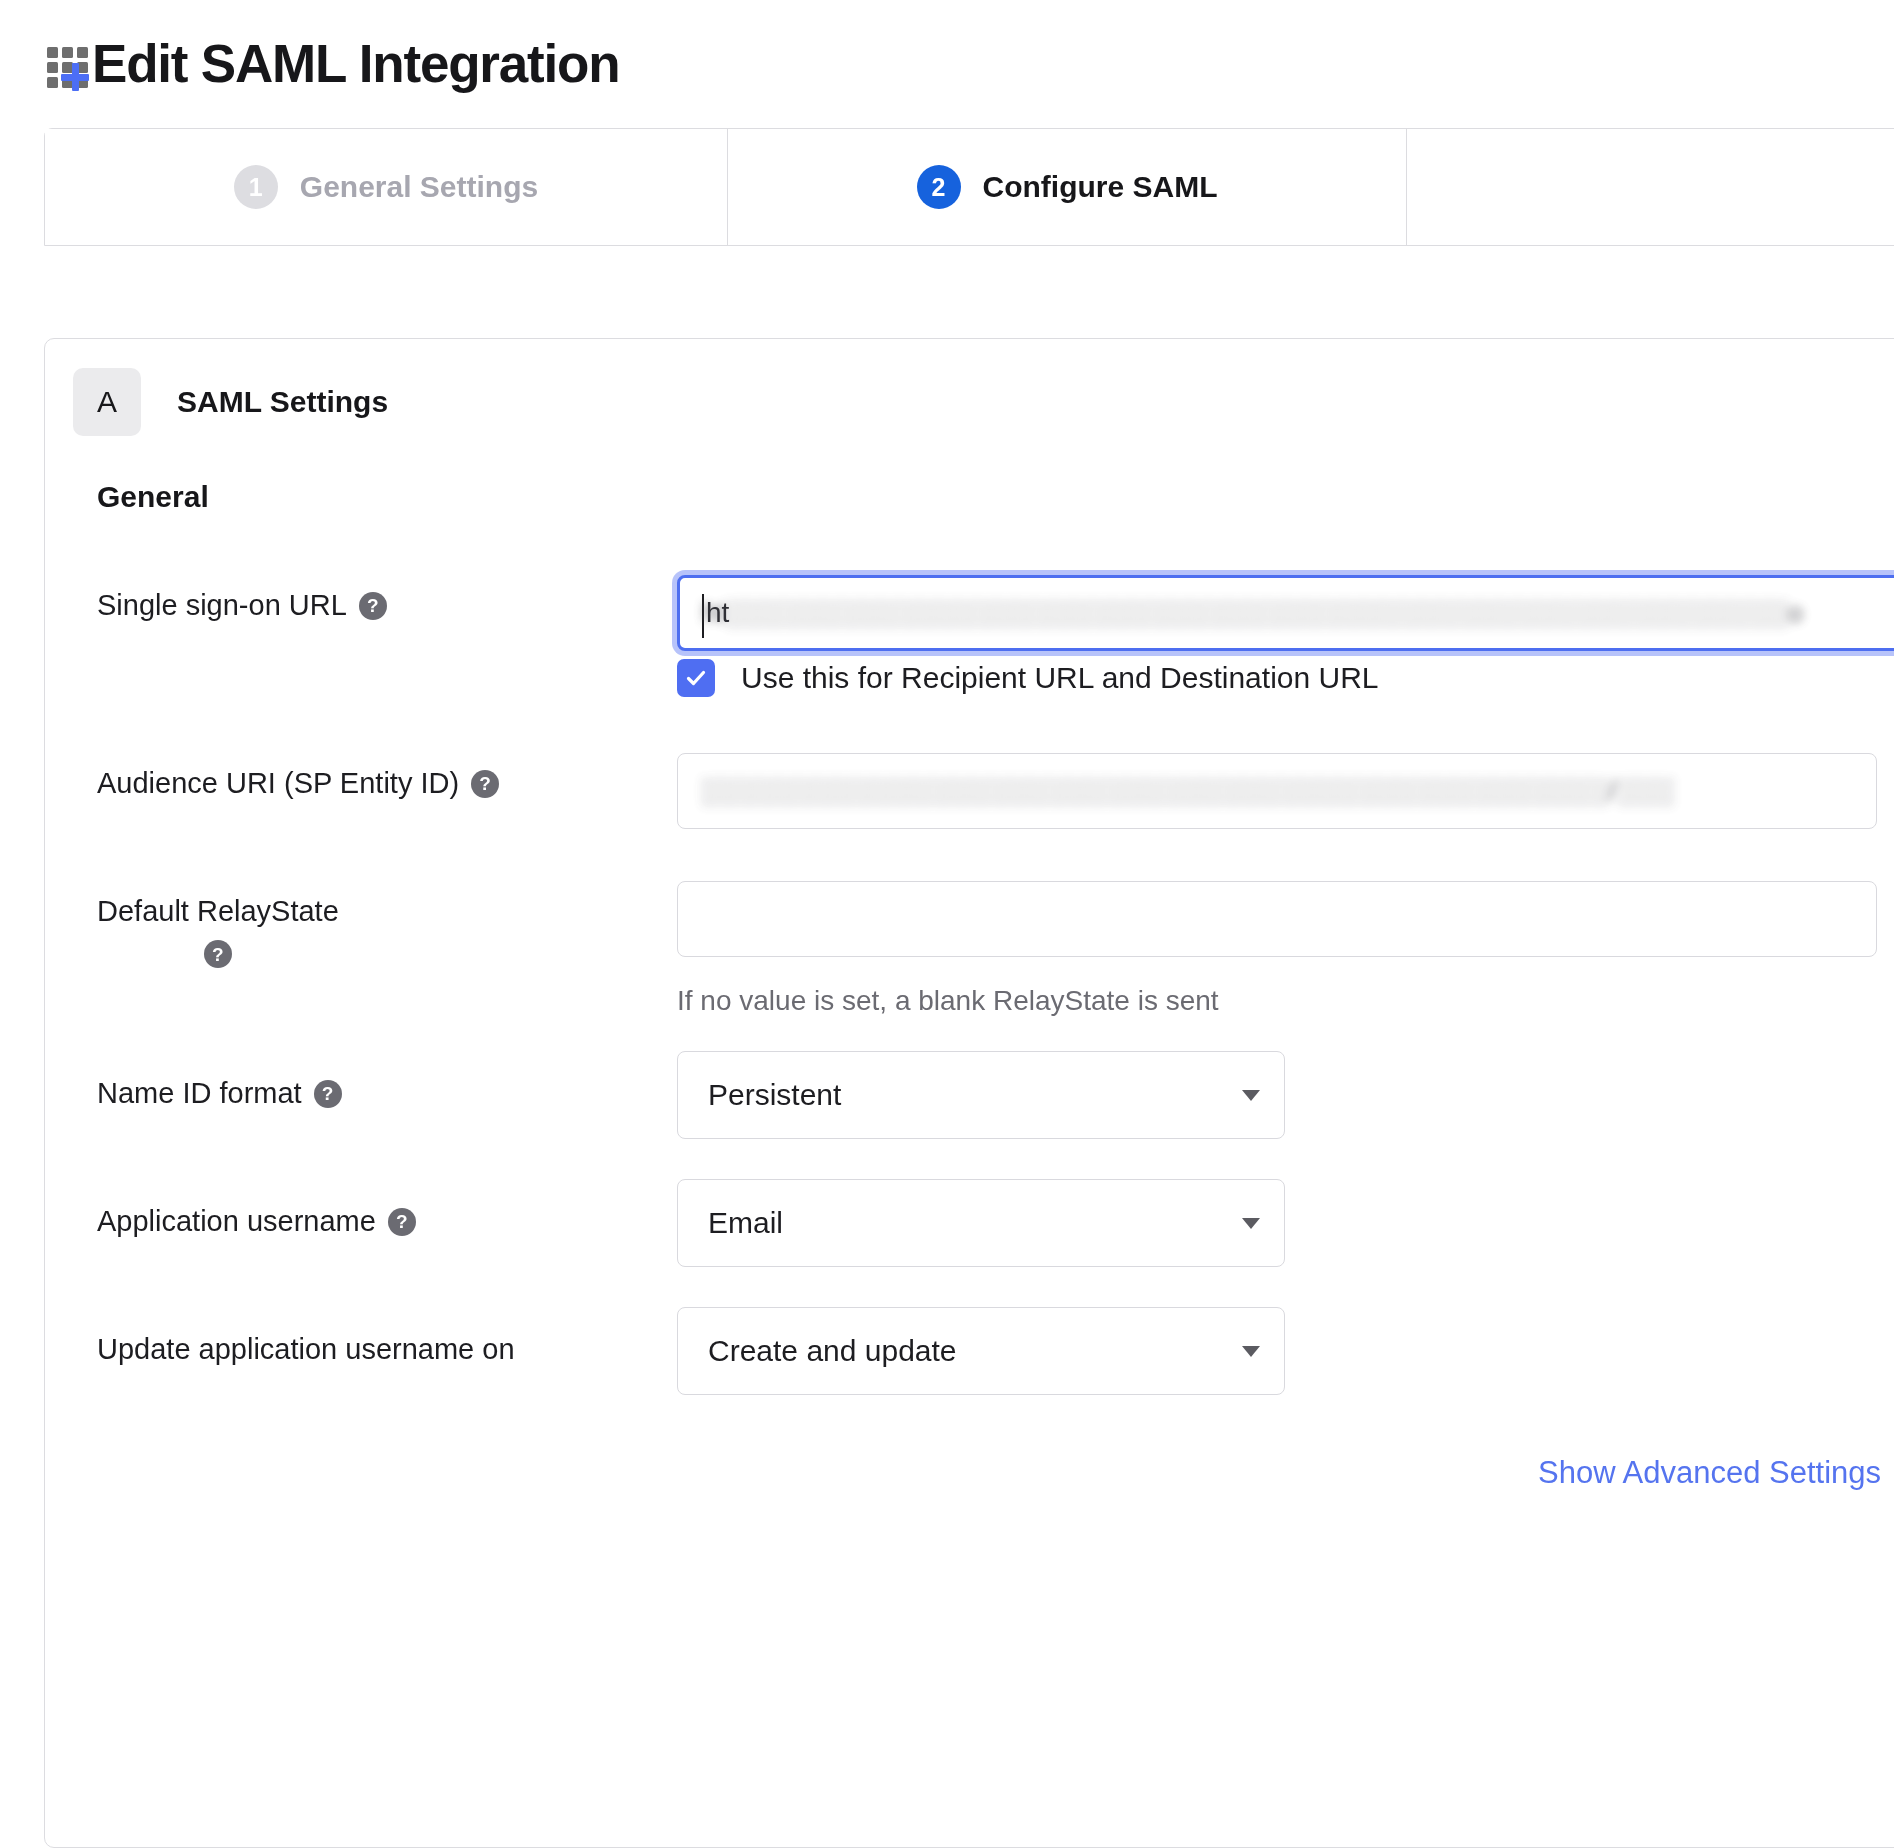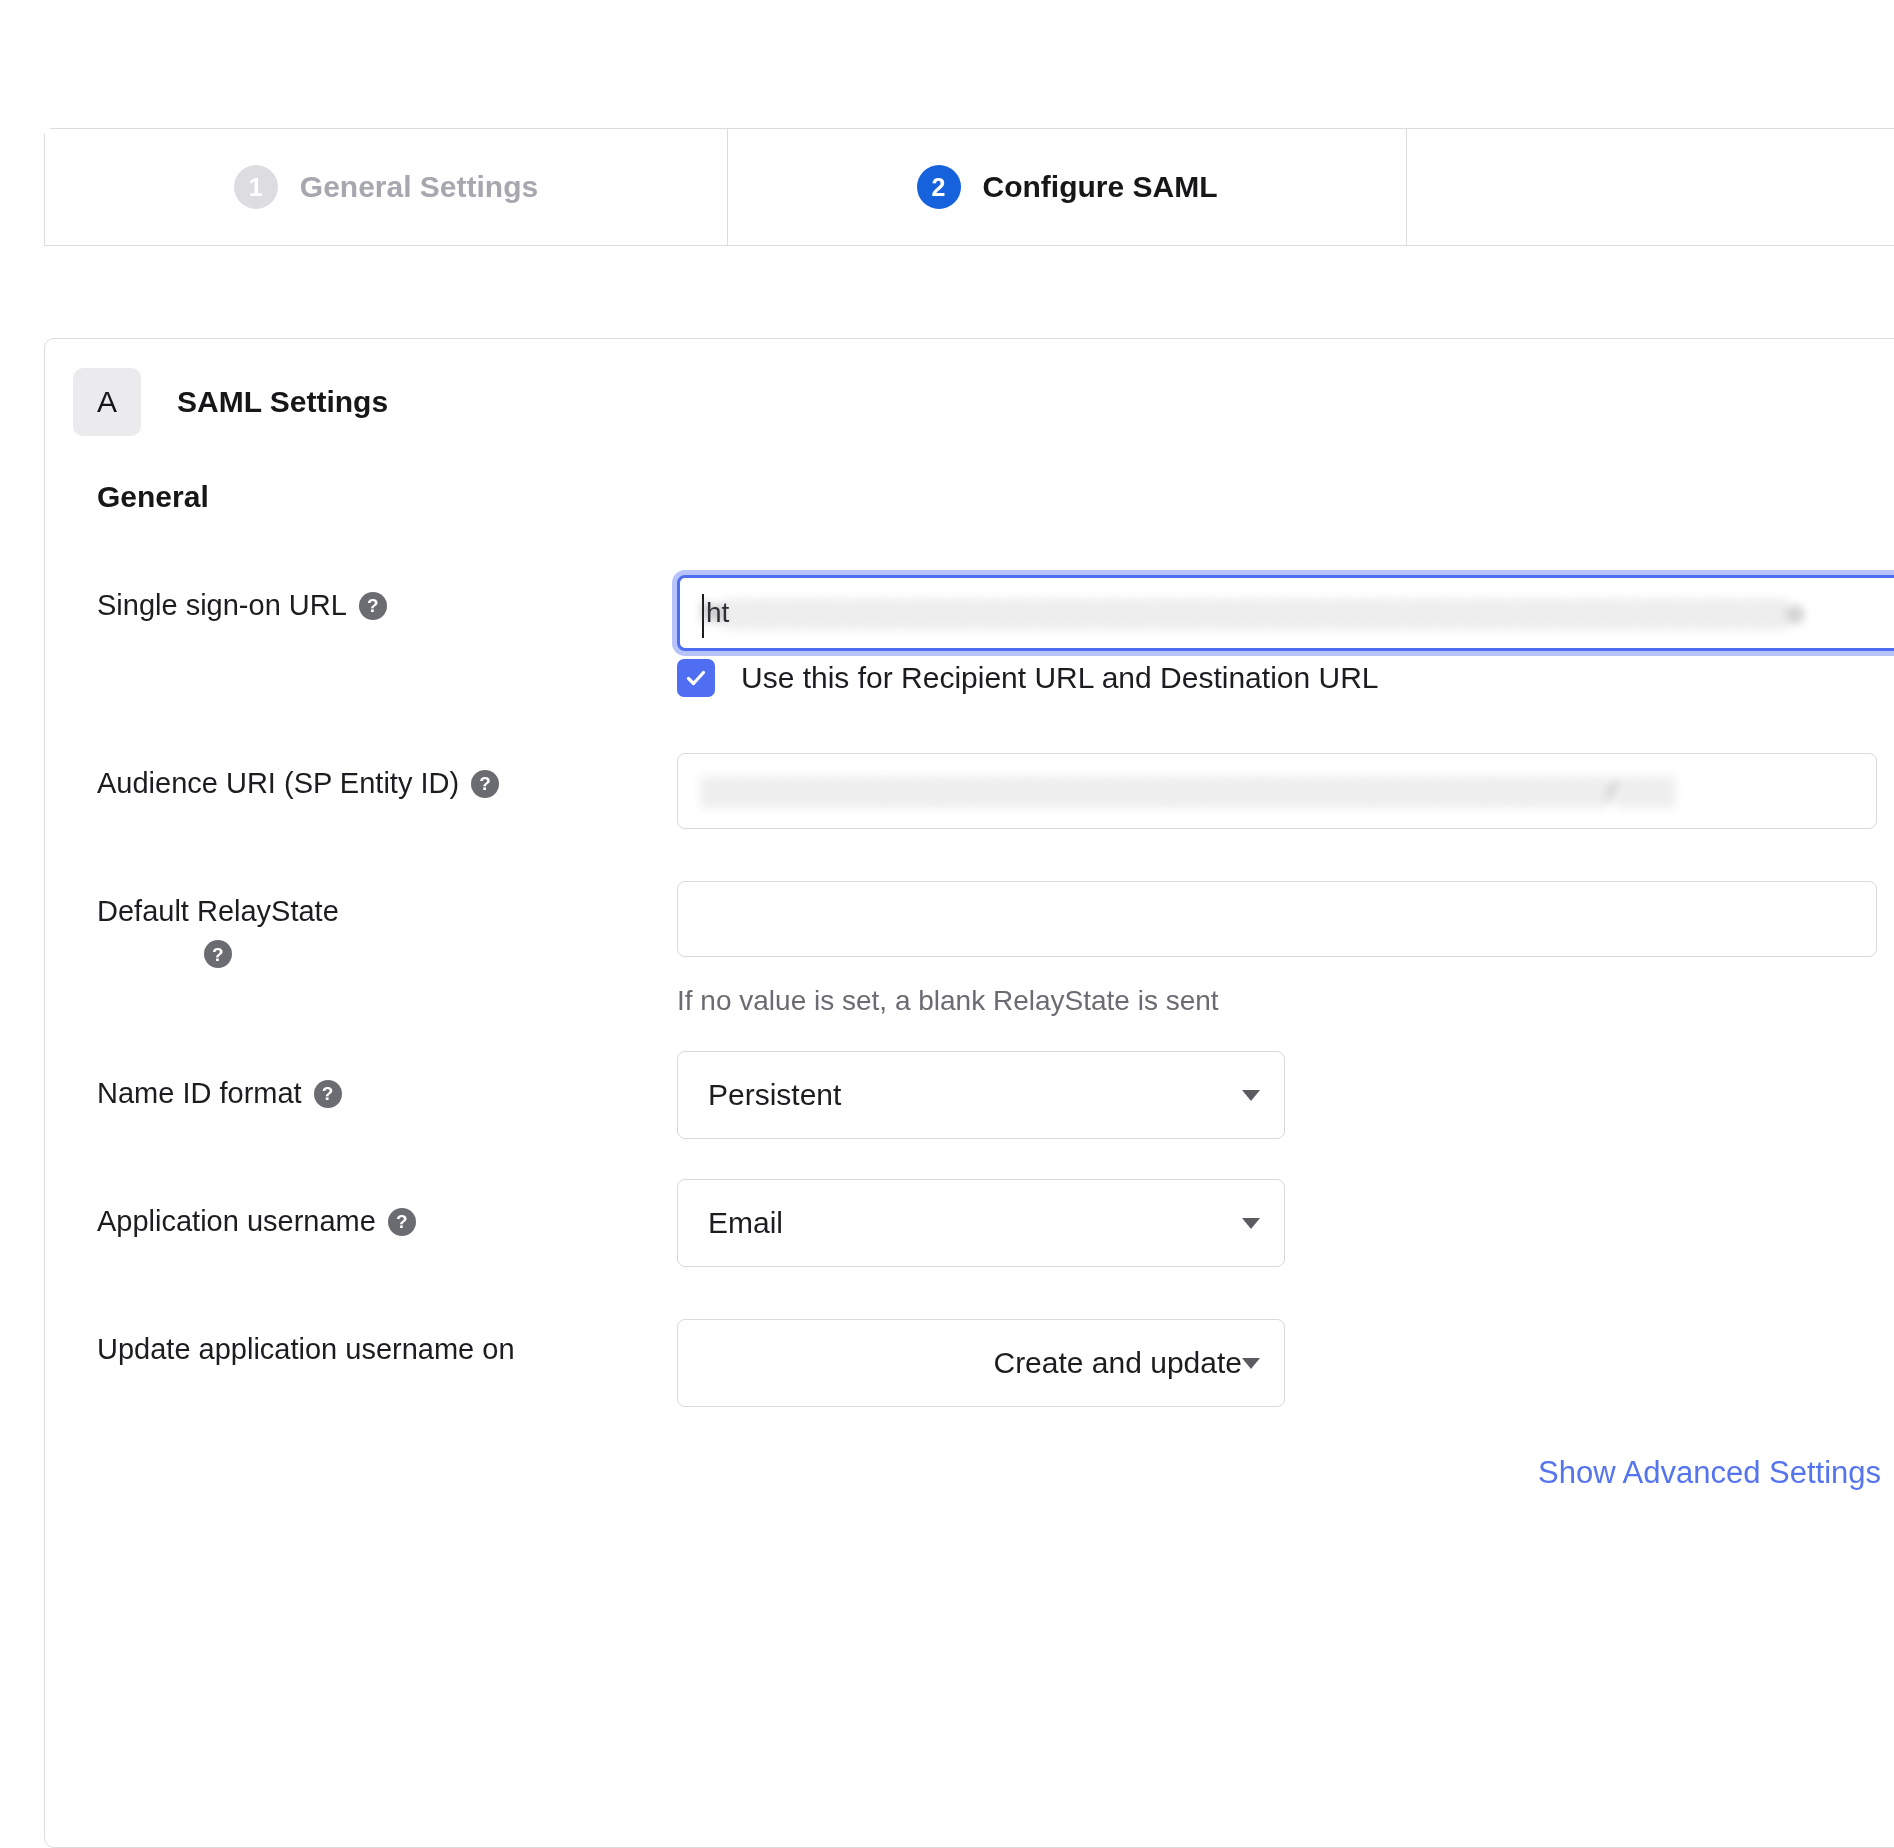--- a/index.html
+++ b/index.html
@@ -316,20 +316,37 @@
     color: #5574ef;
     white-space: nowrap;
     cursor: pointer;
   }
 </style>
 </head>
 <body>
 
 <div class="page">
 
+  <div class="title-row">
+    <span class="app-icon">
+      <span class="grid">
+        <i></i>
+          <i></i>
+          <i></i>
+        <i></i>
+          <i></i>
+          <i></i>
+        <i></i>
+          <i></i>
+          <i></i>
+      </span>
+      <span class="plus"></span>
+    </span>
+    <span class="page-title">Edit SAML Integration</span>
+  </div>
 
   <div class="tabs">
     <div class="tab tab-1">
       <span class="tab-badge inactive">1</span>
       <span class="tab-label inactive">General Settings</span>
     </div>
     <div class="tab tab-2">
       <span class="tab-badge active">2</span>
       <span class="tab-label active">Configure SAML</span>
     </div>
@@ -408,21 +425,21 @@
       <div class="select" style="left:632px; top:0;">
         <span class="select-value">Email</span>
         <span class="select-arrow"></span>
       </div>
     </div>
 
     <div class="row" style="top:968px;">
       <div class="row-label" style="top:26px;">
         <span>Update application username on</span>
       </div>
-      <div class="select" style="left:632px; top:12px;text-align:right;">
+      <div class="select" style="left:632px; top:0;">
         <span class="select-value">Create and update</span>
         <span class="select-arrow"></span>
       </div>
     </div>
 
     <div class="advanced-link">Show Advanced Settings</div>
 
   </div>
 </div>
 

